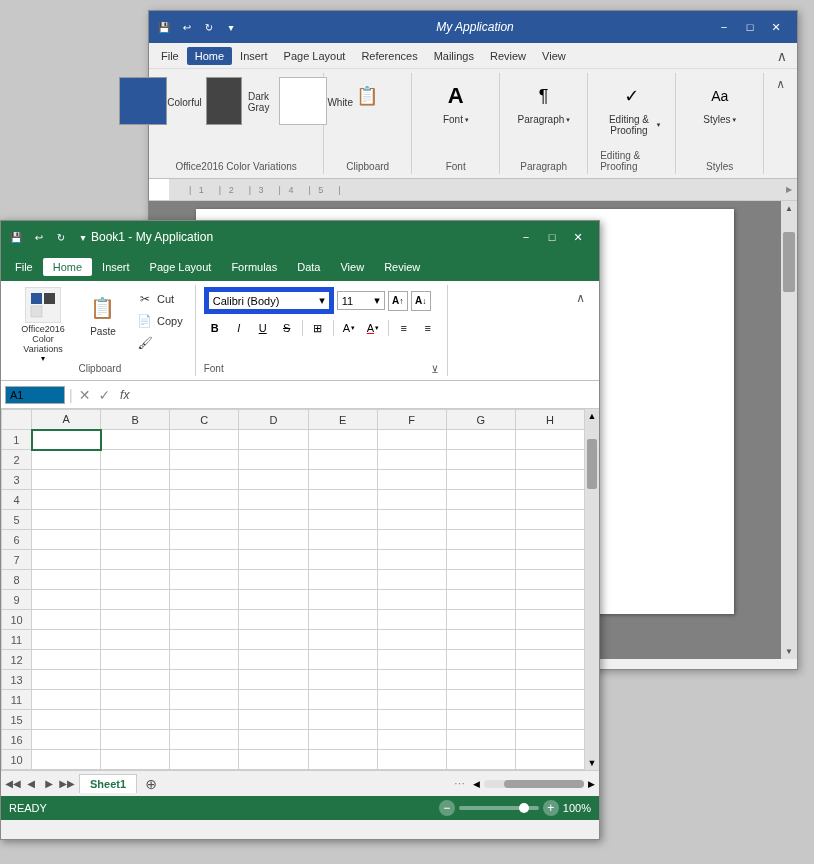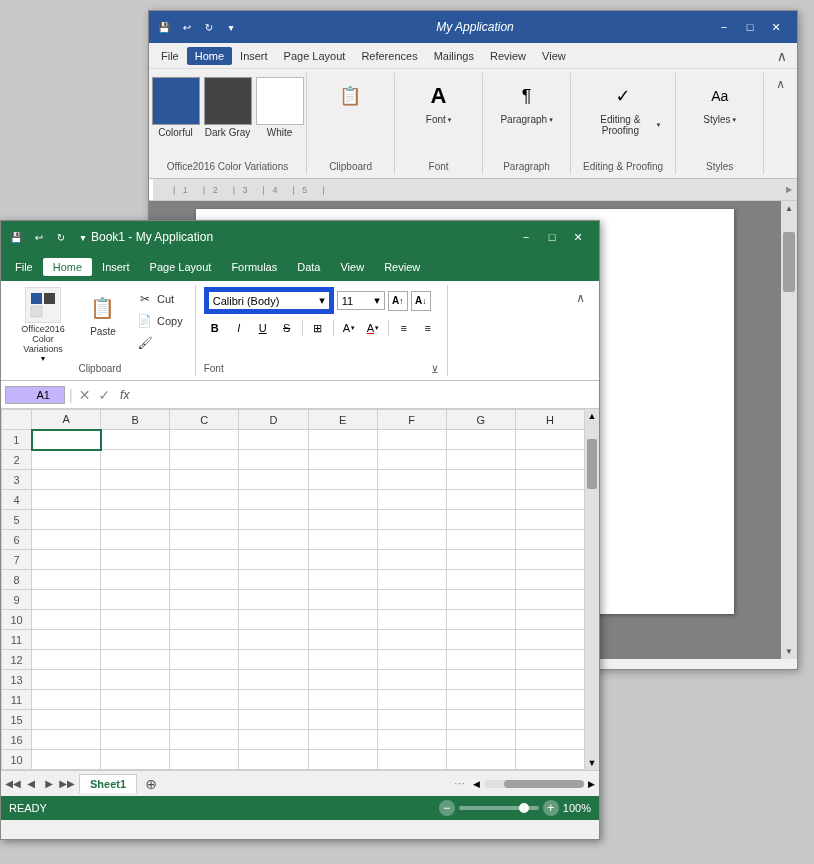--- a/index.html
+++ b/index.html
@@ -150,21 +150,21 @@
       align-items: center;
       gap: 2px;
     }
     .dropdown-arrow { font-size: 7px; }
     .word-ruler {
       background: #fff;
       height: 22px;
       border-bottom: 1px solid #ccc;
       display: flex;
       align-items: center;
-      padding-left: 4px;
+      padding-left: 20px;
       font-size: 9px;
       color: #888;
       position: relative;
     }
     .word-ruler-bar {
       background: #e0e0e0;
       height: 100%;
       width: 100%;
       display: flex;
       align-items: center;
@@ -396,24 +396,23 @@
       align-items: center;
       height: 28px;
       border-bottom: 1px solid #ccc;
       background: white;
       padding: 0 4px;
       gap: 4px;
     }
     .cell-ref-box {
       width: 60px;
       border: 1px solid #aaa;
-      padding: 2px 14px;
+      padding: 2px 4px;
       font-size: 11px;
-      background: #c4b5fd;
-      text-align: right;
+      background: #0369a1;
     }
     .formula-divider { color: #ccc; font-size: 14px; }
     .formula-x-btn { font-size: 14px; color: #888; cursor: pointer; padding: 0 2px; }
     .formula-check-btn { font-size: 14px; color: #888; cursor: pointer; padding: 0 2px; }
     .formula-fx { font-size: 12px; color: #555; padding: 0 4px; font-style: italic; }
     .formula-input {
       flex: 1;
       border: none;
       outline: none;
       font-size: 11px;
@@ -594,21 +593,21 @@
       top: -3px;
       left: 60px;
       cursor: pointer;
     }
     .word-swatches-row {
       display: flex;
       gap: 4px;
     }
     .word-swatch-item {
       display: flex;
-      flex-direction: column;
+      flex-direction: row;
       align-items: center;
     }
   </style>
 </head>
 <body>
 
 <div class="word-window">
   <div class="word-titlebar">
     <div class="word-titlebar-left">
       <span class="titlebar-icon-btn">💾</span>

